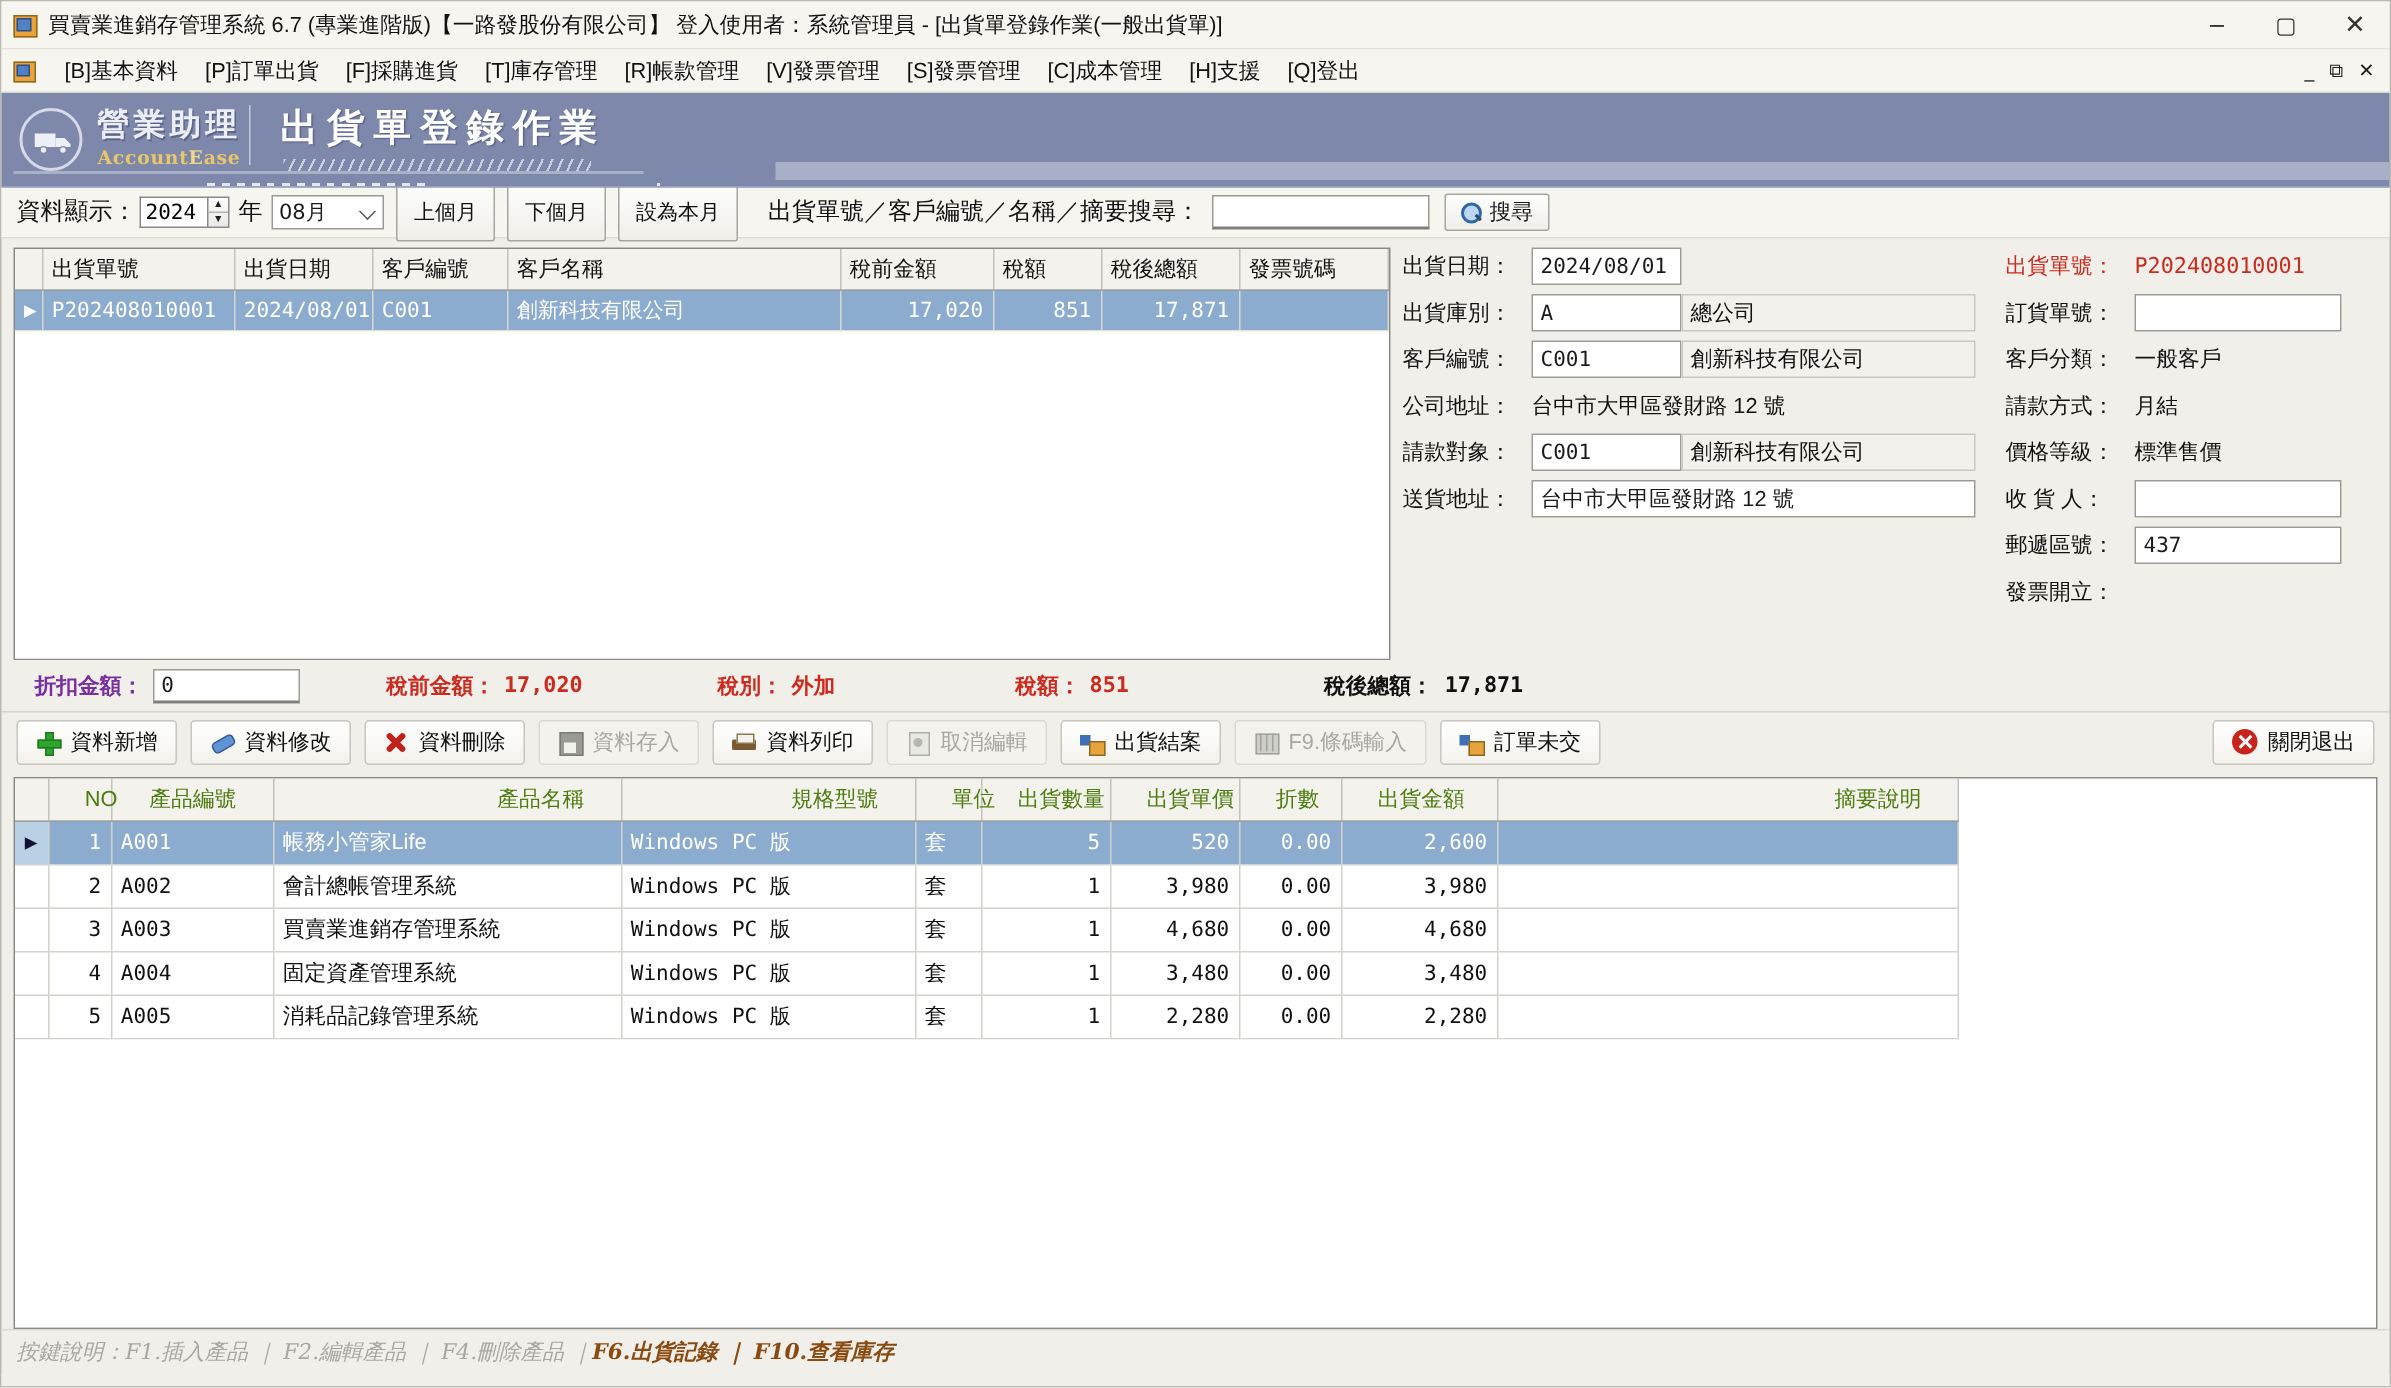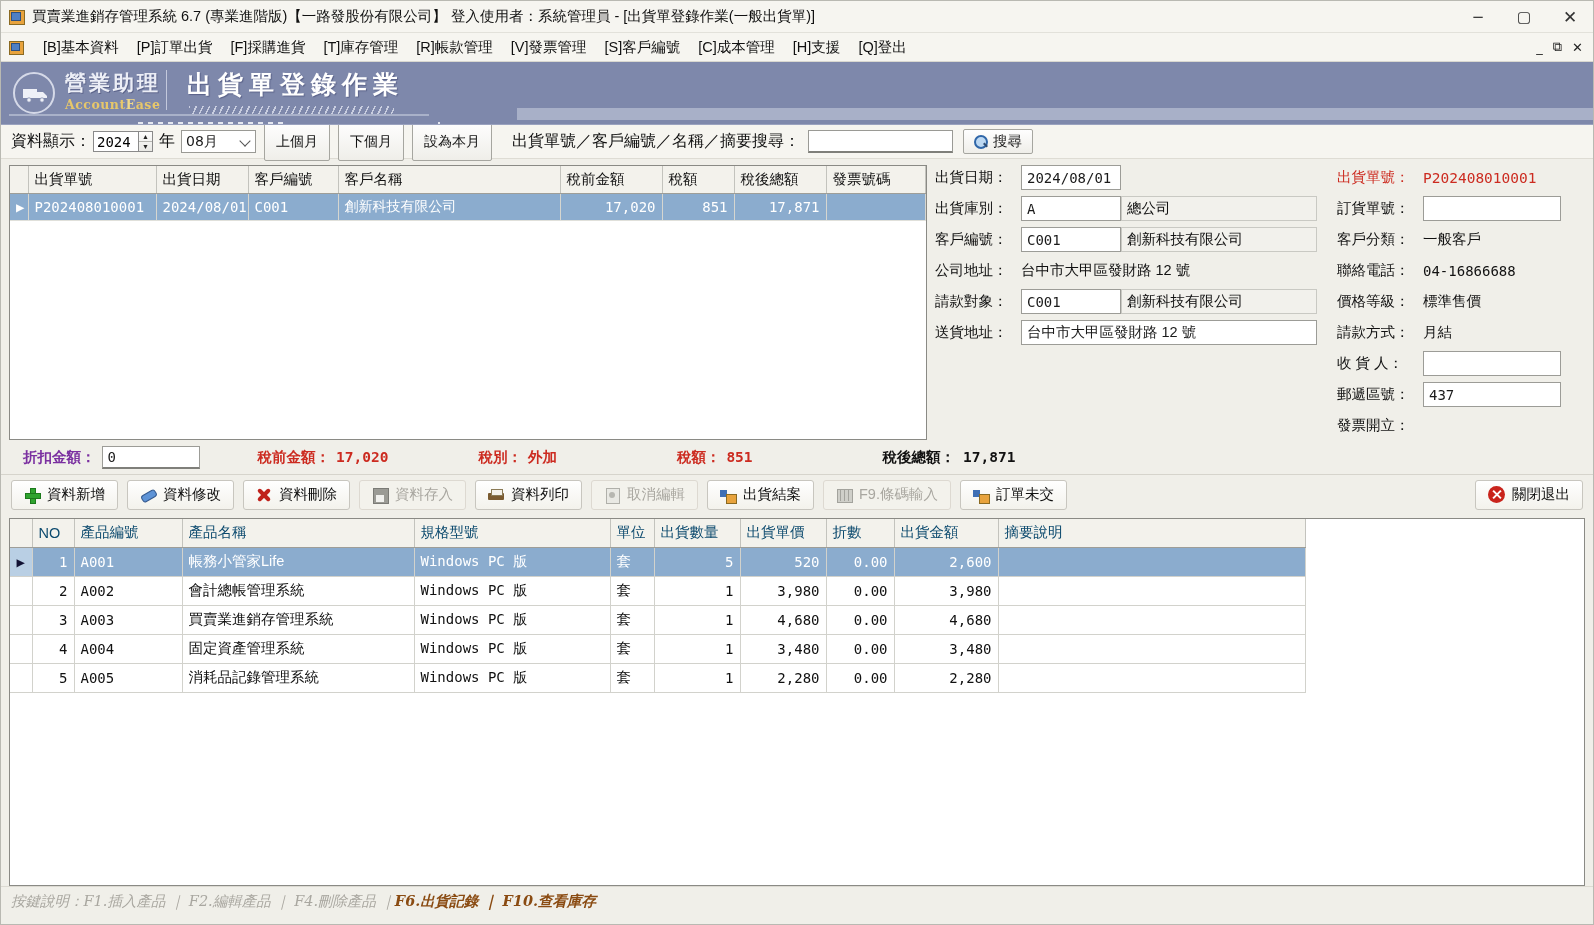--- a/index.html
+++ b/index.html
@@ -182,21 +182,21 @@
   .ic-grid::after{content:"";position:absolute;left:4px;top:2px;width:1px;height:12px;background:#a3a39d;box-shadow:4px 0 0 #a3a39d,8px 0 0 #a3a39d;}
   .ic-close { width:17px; height:17px; border-radius:50%; background:#c9241c; position:relative; flex:0 0 17px; }
   .ic-close::before{content:"";position:absolute;left:7.5px;top:3px;width:2px;height:11px;background:#fff;transform:rotate(45deg);}
   .ic-close::after{content:"";position:absolute;left:7.5px;top:3px;width:2px;height:11px;background:#fff;transform:rotate(-45deg);}
 
   
   .detail { flex:1 1 auto; margin:4px 8px 0 8px; border:1px solid #8a8a85; background:#fff;
             display:flex; flex-direction:column; overflow:hidden; }
   table.dgrid { border-collapse:collapse; width:1296px; table-layout:fixed; }
   table.dgrid th { background:#f3f2ec; border-right:1px solid #c3c3bd; border-bottom:1px solid #9e9e98;
-     font-weight:normal; font-size:14.5px; color:#0c4a6e; height:28px; padding:0 6px; text-align:left;
+     font-weight:normal; font-size:14.5px; color:#4d7c0f; height:28px; padding:0 24px; text-align:right;
      white-space:nowrap; }
   table.dgrid td { border-right:1px solid #d2d2cc; border-bottom:1px solid #d2d2cc; height:29px;
      padding:0 6px; font-size:14px; white-space:nowrap;
      font-family:"DejaVu Sans Mono","Liberation Mono",monospace; color:#111; }
   table.dgrid td.cn { font-family:"Liberation Sans","DejaVu Sans",sans-serif; font-size:14.5px; }
   table.dgrid tr.sel td { background:#8bacce; color:#fff; }
   table.dgrid tr.sel td.colarrow { background:#b9cfe4; color:#113; }
   .dfiller { flex:1 1 auto; background:#fff; }
 
   
@@ -225,21 +225,21 @@
   </div>
 
   <div class="menubar">
     <div class="mb-icon"></div>
     <div class="mi">[B]基本資料</div>
     <div class="mi">[P]訂單出貨</div>
     <div class="mi">[F]採購進貨</div>
     <div class="mi">[T]庫存管理</div>
     <div class="mi">[R]帳款管理</div>
     <div class="mi">[V]發票管理</div>
-    <div class="mi">[S]客戶編號</div>
+    <div class="mi">[S]發票管理</div>
     <div class="mi">[C]成本管理</div>
     <div class="mi">[H]支援</div>
     <div class="mi">[Q]登出</div>
     <div class="mb-spacer"></div>
     <div class="mdi-btns">
       <span>_</span>
       <span>⧉</span>
       <span>✕</span>
     </div>
   </div>
@@ -387,33 +387,29 @@
         <div class="frow">
           <div class="flabel">訂貨單號：</div>
           <div class="finput w138"></div>
         </div>
 
         <div class="frow">
           <div class="flabel">客戶分類：</div>
           <div class="ftext">一般客戶</div>
         </div>
 
-        <div class="frow">
-          <div class="flabel">聯絡電話：</div>
-          <div class="ftext monotext">04-16866688</div>
+
+        <div class="frow">
+          <div class="flabel">請款方式：</div>
+          <div class="ftext">月結</div>
         </div>
 
         <div class="frow">
           <div class="flabel">價格等級：</div>
           <div class="ftext">標準售價</div>
-        </div>
-
-        <div class="frow">
-          <div class="flabel">請款方式：</div>
-          <div class="ftext">月結</div>
         </div>
 
         <div class="frow">
           <div class="flabel">收 貨 人：</div>
           <div class="finput w138"></div>
         </div>
 
         <div class="frow">
           <div class="flabel">郵遞區號：</div>
           <div class="finput w138">437</div>

